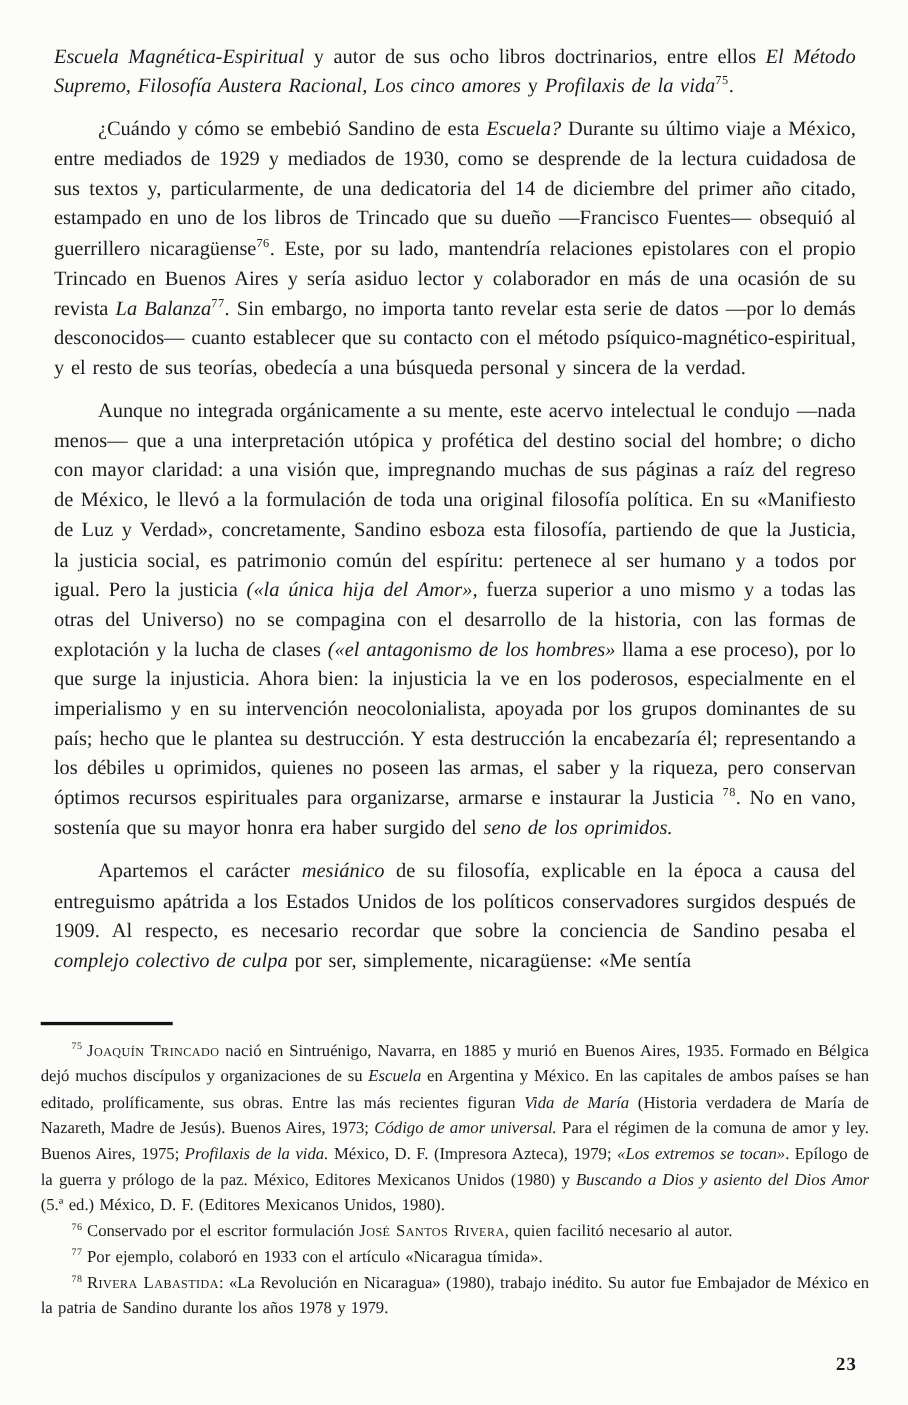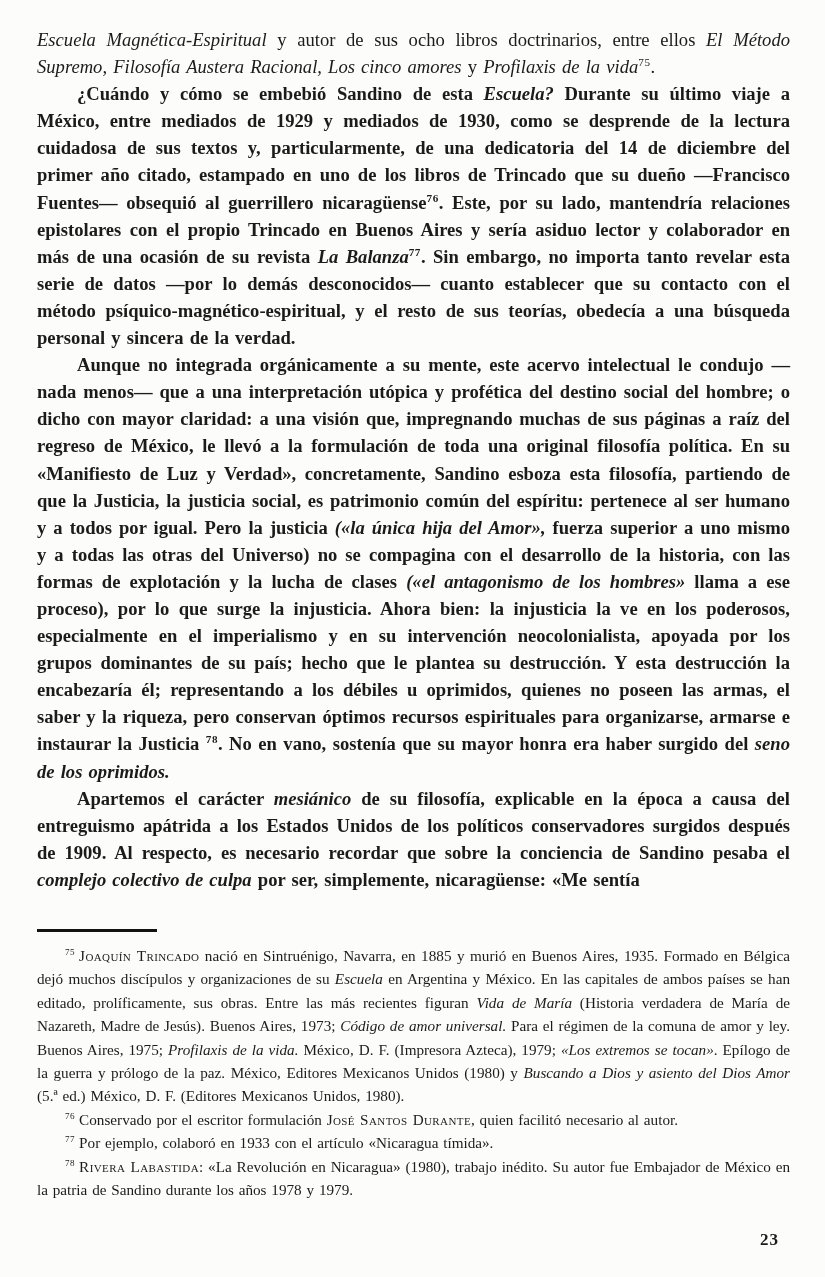--- a/index.html
+++ b/index.html
@@ -16,22 +16,22 @@
     overflow:hidden;
   }
   .body-text{
     position:absolute;
     left:37px;top:26px;width:753px;
     font-size:18.6px;
     line-height:27.1px;
     text-align:justify;
     word-spacing:1.5px;
   }
-  .body-text p{margin:0;}
-  .body-text p.indent{text-indent:40px;font-weight:bold;}
+  .body-text p{margin:12px;}
+  .body-text p.indent{text-indent:40px;}
   .it{font-style:italic;}
   .sc{font-variant:small-caps;letter-spacing:0.4px;}
   sup.fref{
     font-size:0.6em;
     line-height:0;
     vertical-align:super;
     letter-spacing:0.5px;
   }
   .footnote-sep{
     position:absolute;
@@ -63,18 +63,18 @@
 <div class="page">
   <div class="body-text" id="body-text">
       <p><span class="it">Escuela Magnética-Espiritual</span><span class="tx"> y autor de sus ocho libros doctrinarios, entre ellos </span><span class="it">El Método Supremo, Filosofía Austera Racional, Los cinco amores</span><span class="tx"> y </span><span class="it">Profilaxis de la vida</span><sup class="fref">75</sup><span class="tx">.</span></p>
       <p class="indent"><span class="tx">¿Cuándo y cómo se embebió Sandino de esta </span><span class="it">Escuela?</span><span class="tx"> Durante su último viaje a México, entre mediados de 1929 y mediados de 1930, como se desprende de la lectura cuidadosa de sus textos y, particularmente, de una dedicatoria del 14 de diciembre del primer año citado, estampado en uno de los libros de Trincado que su dueño —Francisco Fuentes— obsequió al guerrillero nicaragüense</span><sup class="fref">76</sup><span class="tx">. Este, por su lado, mantendría relaciones epistolares con el propio Trincado en Buenos Aires y sería asiduo lector y colaborador en más de una ocasión de su revista </span><span class="it">La Balanza</span><sup class="fref">77</sup><span class="tx">. Sin embargo, no importa tanto revelar esta serie de datos —por lo demás desconocidos— cuanto establecer que su contacto con el método psíquico-magnético-espiritual, y el resto de sus teorías, obedecía a una búsqueda personal y sincera de la verdad.</span></p>
       <p class="indent"><span class="tx">Aunque no integrada orgánicamente a su mente, este acervo intelectual le condujo —nada menos— que a una interpretación utópica y profética del destino social del hombre; o dicho con mayor claridad: a una visión que, impregnando muchas de sus páginas a raíz del regreso de México, le llevó a la formulación de toda una original filosofía política. En su «Manifiesto de Luz y Verdad», concretamente, Sandino esboza esta filosofía, partiendo de que la Justicia, la justicia social, es patrimonio común del espíritu: pertenece al ser humano y a todos por igual. Pero la justicia </span><span class="it">(«la única hija del Amor»,</span><span class="tx"> fuerza superior a uno mismo y a todas las otras del Universo) no se compagina con el desarrollo de la historia, con las formas de explotación y la lucha de clases </span><span class="it">(«el antagonismo de los hombres»</span><span class="tx"> llama a ese proceso), por lo que surge la injusticia. Ahora bien: la injusticia la ve en los poderosos, especialmente en el imperialismo y en su intervención neocolonialista, apoyada por los grupos dominantes de su país; hecho que le plantea su destrucción. Y esta destrucción la encabezaría él; representando a los débiles u oprimidos, quienes no poseen las armas, el saber y la riqueza, pero conservan óptimos recursos espirituales para organizarse, armarse e instaurar la Justicia </span><sup class="fref">78</sup><span class="tx">. No en vano, sostenía que su mayor honra era haber surgido del </span><span class="it">seno de los oprimidos.</span></p>
       <p class="indent"><span class="tx">Apartemos el carácter </span><span class="it">mesiánico</span><span class="tx"> de su filosofía, explicable en la época a causa del entreguismo apátrida a los Estados Unidos de los políticos conservadores surgidos después de 1909. Al respecto, es necesario recordar que sobre la conciencia de Sandino pesaba el </span><span class="it">complejo colectivo de culpa</span><span class="tx"> por ser, simplemente, nicaragüense: «Me sentía</span></p>
     </div>
   <div class="footnote-sep"></div>
   <div class="footnotes" id="footnotes">
       <p><sup class="fref">75</sup><span class="sc">Joaquín Trincado</span><span class="tx"> nació en Sintruénigo, Navarra, en 1885 y murió en Buenos Aires, 1935. Formado en Bélgica dejó muchos discípulos y organizaciones de su </span><span class="it">Escuela</span><span class="tx"> en Argentina y México. En las capitales de ambos países se han editado, prolíficamente, sus obras. Entre las más recientes figuran </span><span class="it">Vida de María</span><span class="tx"> (Historia verdadera de María de Nazareth, Madre de Jesús). Buenos Aires, 1973; </span><span class="it">Código de amor universal.</span><span class="tx"> Para el régimen de la comuna de amor y ley. Buenos Aires, 1975; </span><span class="it">Profilaxis de la vida.</span><span class="tx"> México, D. F. (Impresora Azteca), 1979; </span><span class="it">«Los extremos se tocan»</span><span class="tx">. Epílogo de la guerra y prólogo de la paz. México, Editores Mexicanos Unidos (1980) y </span><span class="it">Buscando a Dios y asiento del Dios Amor</span><span class="tx"> (5.ª ed.) México, D. F. (Editores Mexicanos Unidos, 1980).</span></p>
-      <p><sup class="fref">76</sup><span class="tx">Conservado por el escritor formulación </span><span class="sc">José Santos Durante</span><span class="tx">, quien facilitó necesario al autor.</span></p>
+      <p><sup class="fref">76</sup><span class="tx">Conservado por el escritor formulación </span><span class="sc">José Santos Rivera</span><span class="tx">, quien facilitó necesario al autor.</span></p>
       <p><sup class="fref">77</sup><span class="tx">Por ejemplo, colaboró en 1933 con el artículo «Nicaragua tímida».</span></p>
       <p><sup class="fref">78</sup><span class="sc">Rivera Labastida</span><span class="tx">: «La Revolución en Nicaragua» (1980), trabajo inédito. Su autor fue Embajador de México en la patria de Sandino durante los años 1978 y 1979.</span></p>
     </div>
   <div class="page-number">23</div>
 </div>
 
 </body></html>

